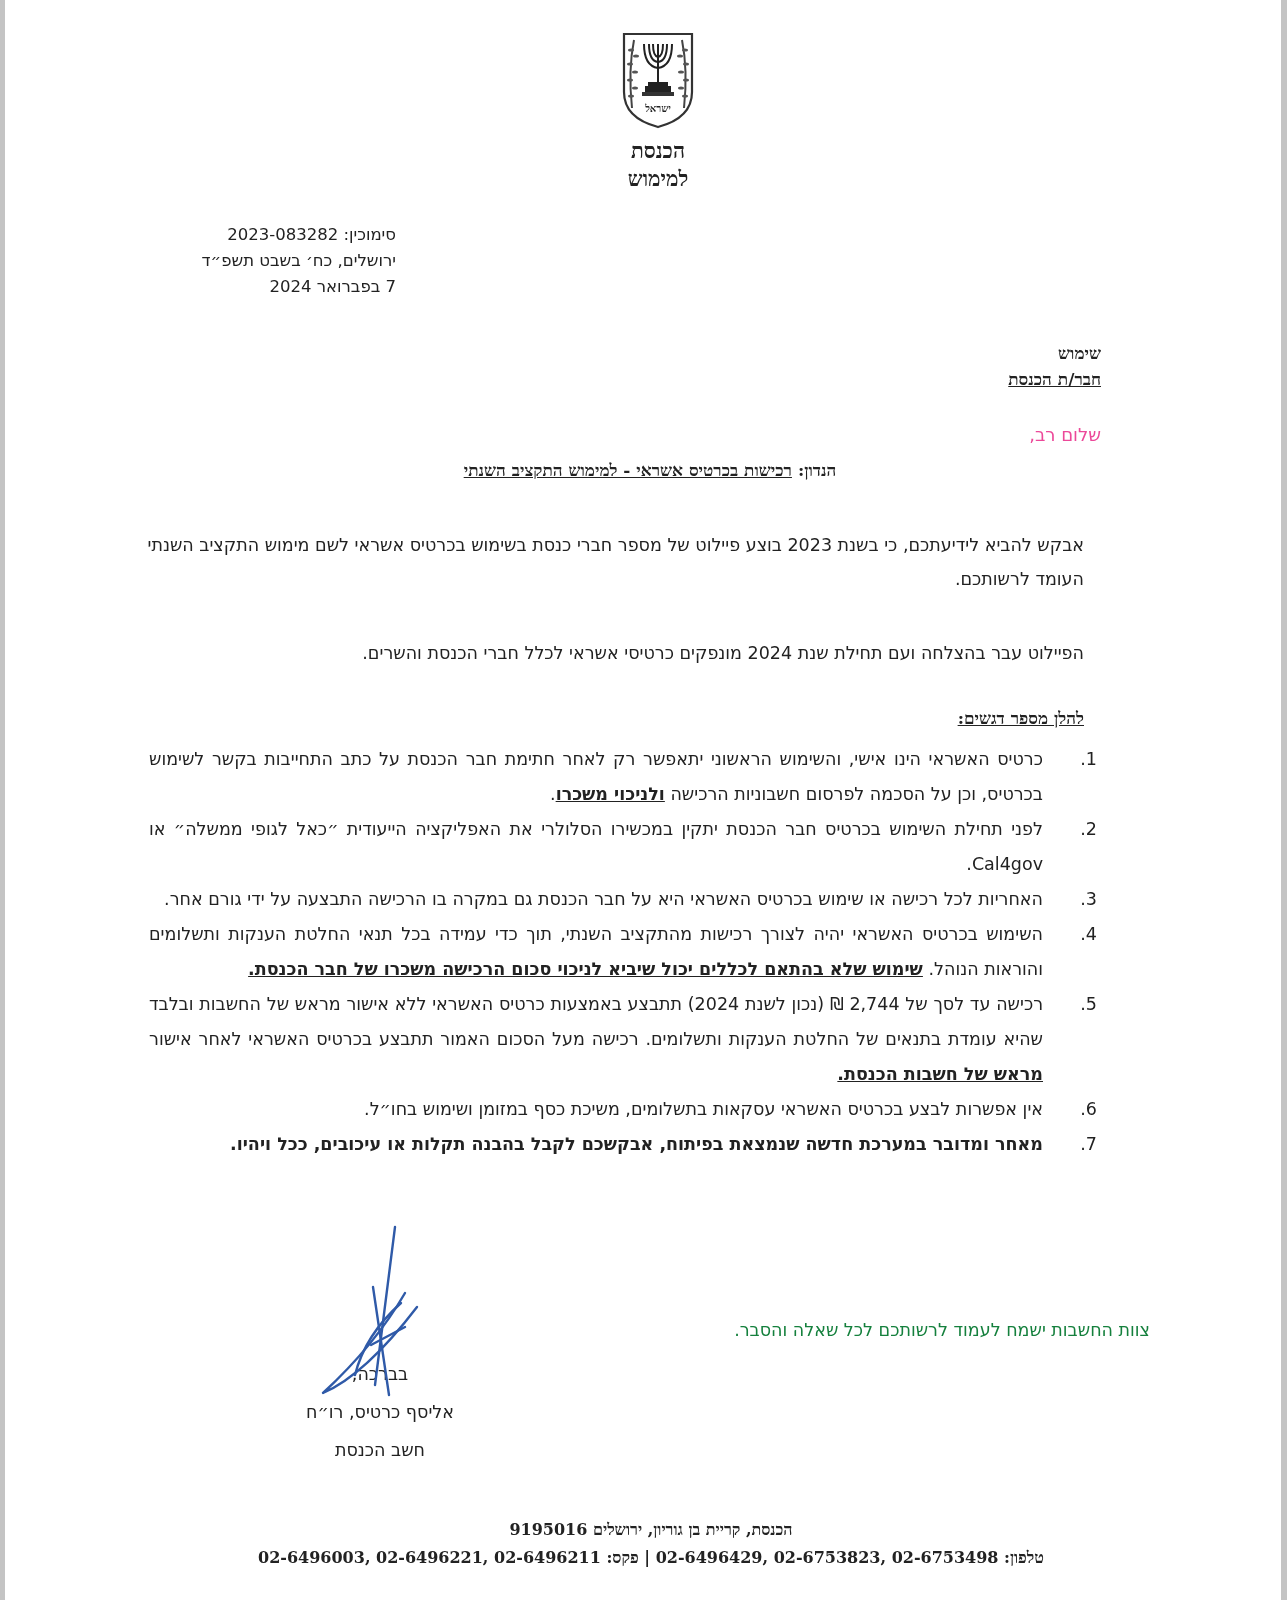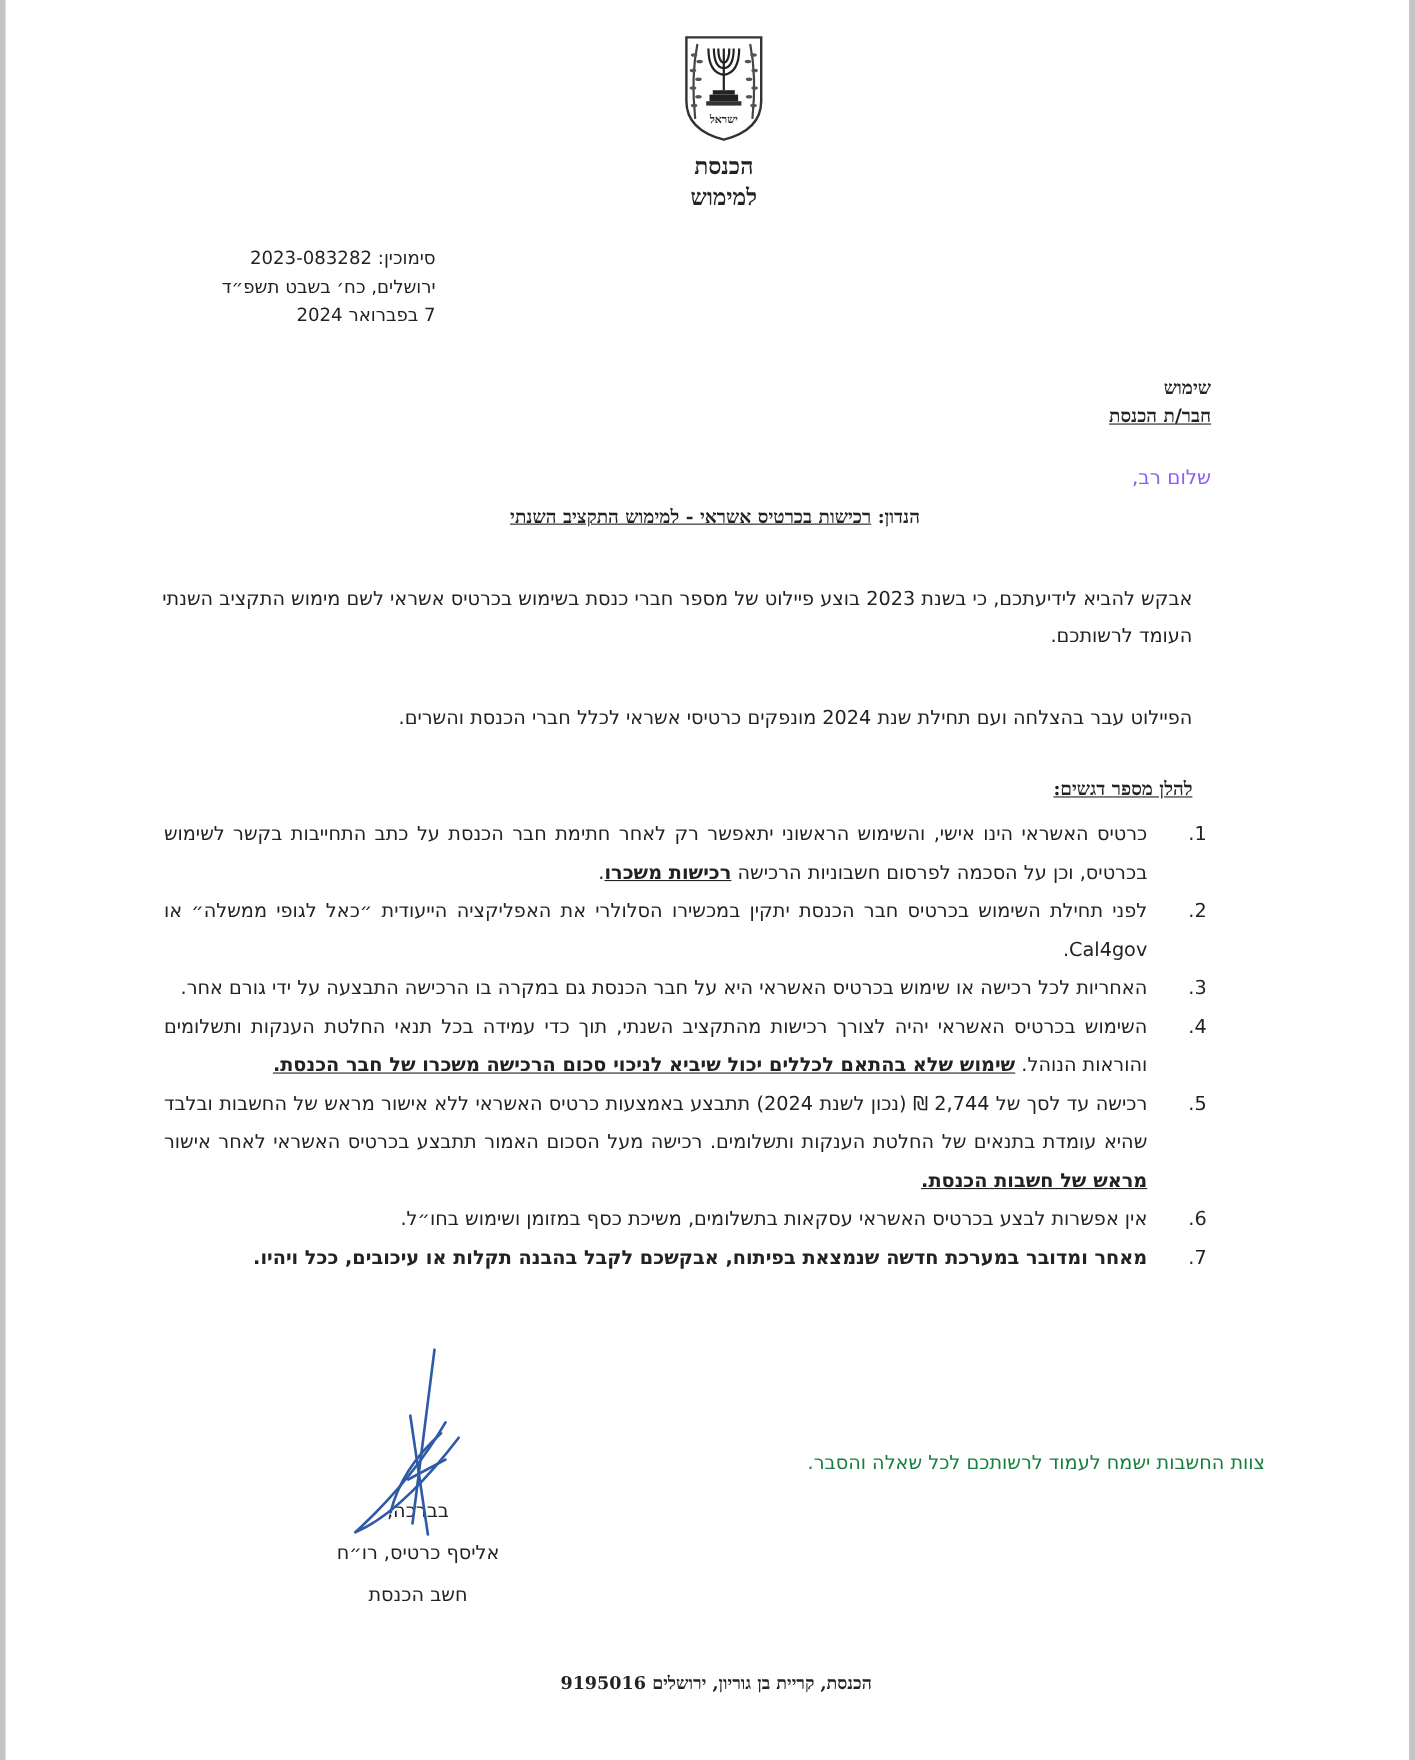--- a/index.html
+++ b/index.html
@@ -14,21 +14,21 @@
   .emblem { position:absolute; left:620px; top:30px; width:76px; height:100px; }
   .org-name { position:absolute; left:600px; top:137px; width:116px; text-align:center; font-family:"DejaVu Serif", serif; font-weight:bold; font-size:21px; line-height:28px; color:#222; }
 
   .meta { position:absolute; left:146px; top:222px; direction:rtl; text-align:right; width:250px; font-size:16.5px; line-height:26px; color:#222; }
   .meta div { white-space:nowrap; }
   .meta .ltr { unicode-bidi:isolate; direction:ltr;margin-left:16px; }
 
   .recipient { position:absolute; right:186px; top:340px; direction:rtl; text-align:right; font-family:"DejaVu Serif", serif; font-weight:bold; font-size:17px; line-height:26px; color:#222; }
   .recipient .ul { text-decoration:underline; }
 
-  .greeting { position:absolute; right:186px; top:424px; direction:rtl; font-size:18px; color:#8b5cf6; }
+  .greeting { position:absolute; right:186px; top:424px; direction:rtl; font-size:18px; color:#ec4899; }
 
   .subject { position:absolute; left:380px; top:460px; width:540px; direction:rtl; text-align:center; font-family:"DejaVu Serif", serif; font-weight:bold; font-size:17px; color:#222; }
   .subject .u { text-decoration:underline; }
 
   .para { position:absolute; right:203px; direction:rtl; text-align:right; font-size:17.5px; line-height:34px; color:#222; width:950px; }
   .p1 { top:528px; }
   .p2 { top:636px; }
 
   .list-title { position:absolute; right:203px; top:708px; direction:rtl; font-family:"DejaVu Serif", serif; font-weight:bold; font-size:17px; text-decoration:underline; color:#222; }
 
@@ -113,21 +113,21 @@
 </div>
 
 <div class="para p1">אבקש להביא לידיעתכם, כי בשנת 2023 בוצע פיילוט של מספר חברי כנסת בשימוש בכרטיס אשראי לשם מימוש התקציב השנתי העומד לרשותכם.</div>
 <div class="para p2">הפיילוט עבר בהצלחה ועם תחילת שנת 2024 מונפקים כרטיסי אשראי לכלל חברי הכנסת והשרים.</div>
 
 <div class="list-title">להלן מספר דגשים:</div>
 
 <div class="list">
   <div class="item">
     <span class="num">1.</span>
-    <span class="txt"><span>כרטיס האשראי הינו אישי, והשימוש הראשוני יתאפשר רק לאחר חתימת חבר הכנסת על כתב התחייבות בקשר לשימוש בכרטיס, וכן על הסכמה לפרסום חשבוניות הרכישה </span><span class="bu">רכישות משכרו</span><span>.</span></span>
+    <span class="txt"><span>כרטיס האשראי הינו אישי, והשימוש הראשוני יתאפשר רק לאחר חתימת חבר הכנסת על כתב התחייבות בקשר לשימוש בכרטיס, וכן על הסכמה לפרסום חשבוניות הרכישה </span><span class="bu">ולניכוי משכרו</span><span>.</span></span>
   </div>
   <div class="item">
     <span class="num">2.</span>
     <span class="txt">לפני תחילת השימוש בכרטיס חבר הכנסת יתקין במכשירו הסלולרי את האפליקציה הייעודית ״כאל לגופי ממשלה״ או Cal4gov.</span>
   </div>
   <div class="item">
     <span class="num">3.</span>
     <span class="txt">האחריות לכל רכישה או שימוש בכרטיס האשראי היא על חבר הכנסת גם במקרה בו הרכישה התבצעה על ידי גורם אחר.</span>
   </div>
   <div class="item">
@@ -160,13 +160,14 @@
     <path d="M90 2 L70 160"></path>
     <path d="M68 62 L84 170"></path>
     <path d="M100 68 Q70 120 18 168 Q60 150 112 82"></path>
     <path d="M50 150 Q60 110 96 78"></path>
     <path d="M66 120 L100 102"></path>
   </g>
 </svg>
 
 <div class="footer">
   <div>הכנסת, קריית בן גוריון, ירושלים 9195016</div>
+  <div>טלפון: 02-6753498 ,02-6753823 ,02-6496429 | פקס: 02-6496211 ,02-6496221 ,02-6496003</div>
 </div>
 
 </body></html>

